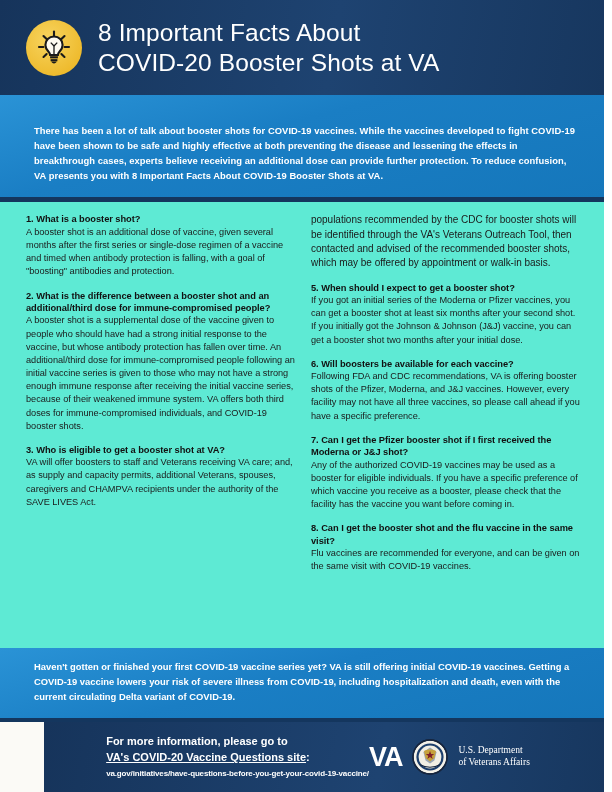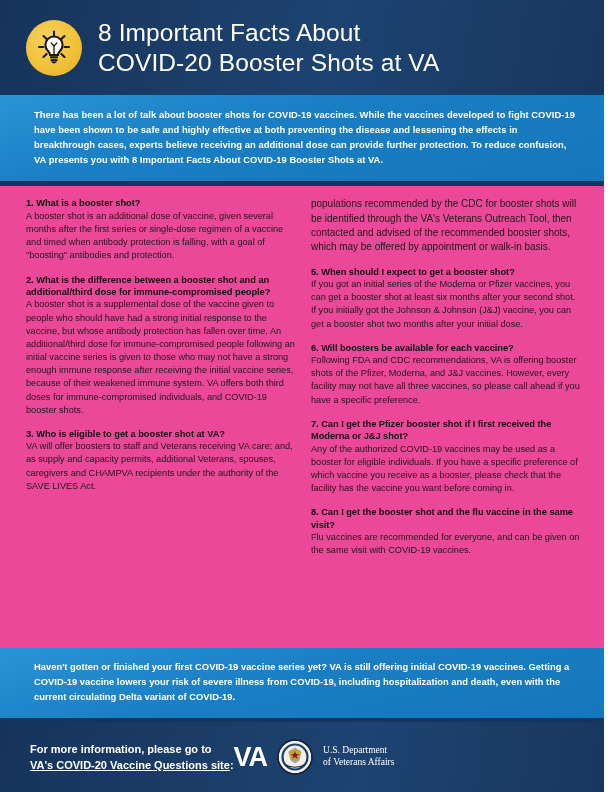--- a/index.html
+++ b/index.html
@@ -43,39 +43,39 @@
     line-height: 1.21;
     font-weight: 400;
     letter-spacing: .1px;
     white-space: nowrap;
   }
 
   
   .intro {
     background: #1a7ec4;
     background-image: linear-gradient(165deg, #2a93d6 0%, #1a7ec4 40%, #1577bb 100%);
-    padding: 13px 28px 14px 34px;
+    padding: 29px 28px 14px 34px;
     flex: none;
     border-bottom: 5px solid #14365e;
   }
   .intro p {
     color: #ffffff;
     font-size: 9.4px;
     line-height: 1.58;
     font-weight: bold;
     letter-spacing: .05px;
   }
 
   
   .body {
     flex: 1 1 auto;
     display: flex;
     gap: 14px;
     padding: 11px 22px 6px 26px;
-    background: #ec4899;
+    background: #5eead4;
     overflow: hidden;
   }
   .col { width: 50%; }
   .fact { margin-bottom: 11px; }
   .fact:last-child { margin-bottom: 0; }
   .fact h3 {
     font-size: 9.3px;
     font-weight: bold;
     color: #111111;
     line-height: 1.34;
@@ -106,22 +106,23 @@
   }
 
   
   .footer {
     background: #1b3c67;
     background-image: linear-gradient(100deg, #16345b 0%, #1e4371 60%, #17375f 100%);
     flex: none;
     height: 70px;
     display: flex;
     align-items: center;
-    justify-content: flex-start;
-    padding: 0 26px 0 30px;
+    justify-content: center;
+    padding: 0 26px 0 14px;
+    margin-left: 44px;
   }
   .footer-left { color: #ffffff; }
   .footer-left .l1 { font-size: 11px; font-weight: bold; line-height: 1.5; }
   .footer-left .l2 { font-size: 11px; font-weight: bold; line-height: 1.5; }
   .footer-left .l2 .u { text-decoration: underline; }
   .footer-left .url { font-size: 8px; font-weight: bold; line-height: 1.9; letter-spacing: -.15px; }
 
   .footer-right { display: flex; align-items: center; gap: 10px; }
   .va-word {
     color: #ffffff;
@@ -216,20 +217,21 @@
   </div>
 
   <div class="footer-banner">
     <p>Haven't gotten or finished your first COVID-19 vaccine series yet? VA is still offering initial COVID-19 vaccines. Getting a COVID-19 vaccine lowers your risk of severe illness from COVID-19, including hospitalization and death, even with the current circulating Delta variant of COVID-19.</p>
   </div>
 
   <div class="footer">
     <div class="footer-left">
       <div class="l1">For more information, please go to</div>
       <div class="l2"><span class="u">VA's COVID-20 Vaccine Questions site</span><span>:</span></div>
+      <div class="url">va.gov/initiatives/have-questions-before-you-get-your-covid-19-vaccine/</div>
     </div>
     <div class="footer-right">
       <div class="va-word">VA</div>
       <div class="seal">
         <svg width="36" height="36" viewBox="0 0 36 36" aria-hidden="true">
           <circle cx="18" cy="18" r="17" fill="#f4f1e8" stroke="#16243c" stroke-width="1.4"></circle>
           <circle cx="18" cy="18" r="13.6" fill="#1c3e6b"></circle>
           <circle cx="18" cy="18" r="11.4" fill="#f2efe4"></circle>
           <path d="M18 8.6 L24.6 13 L22.4 21.5 L18 24.5 L13.6 21.5 L11.4 13 Z" fill="#9aa6b5"></path>
           <path d="M18 10.4 c3.4 0 6 1.5 6 1.5 l-1.7 7.3 L18 22.4 l-4.3-3.2 L12 11.9 s2.6-1.5 6-1.5z" fill="#c6a23a"></path>

